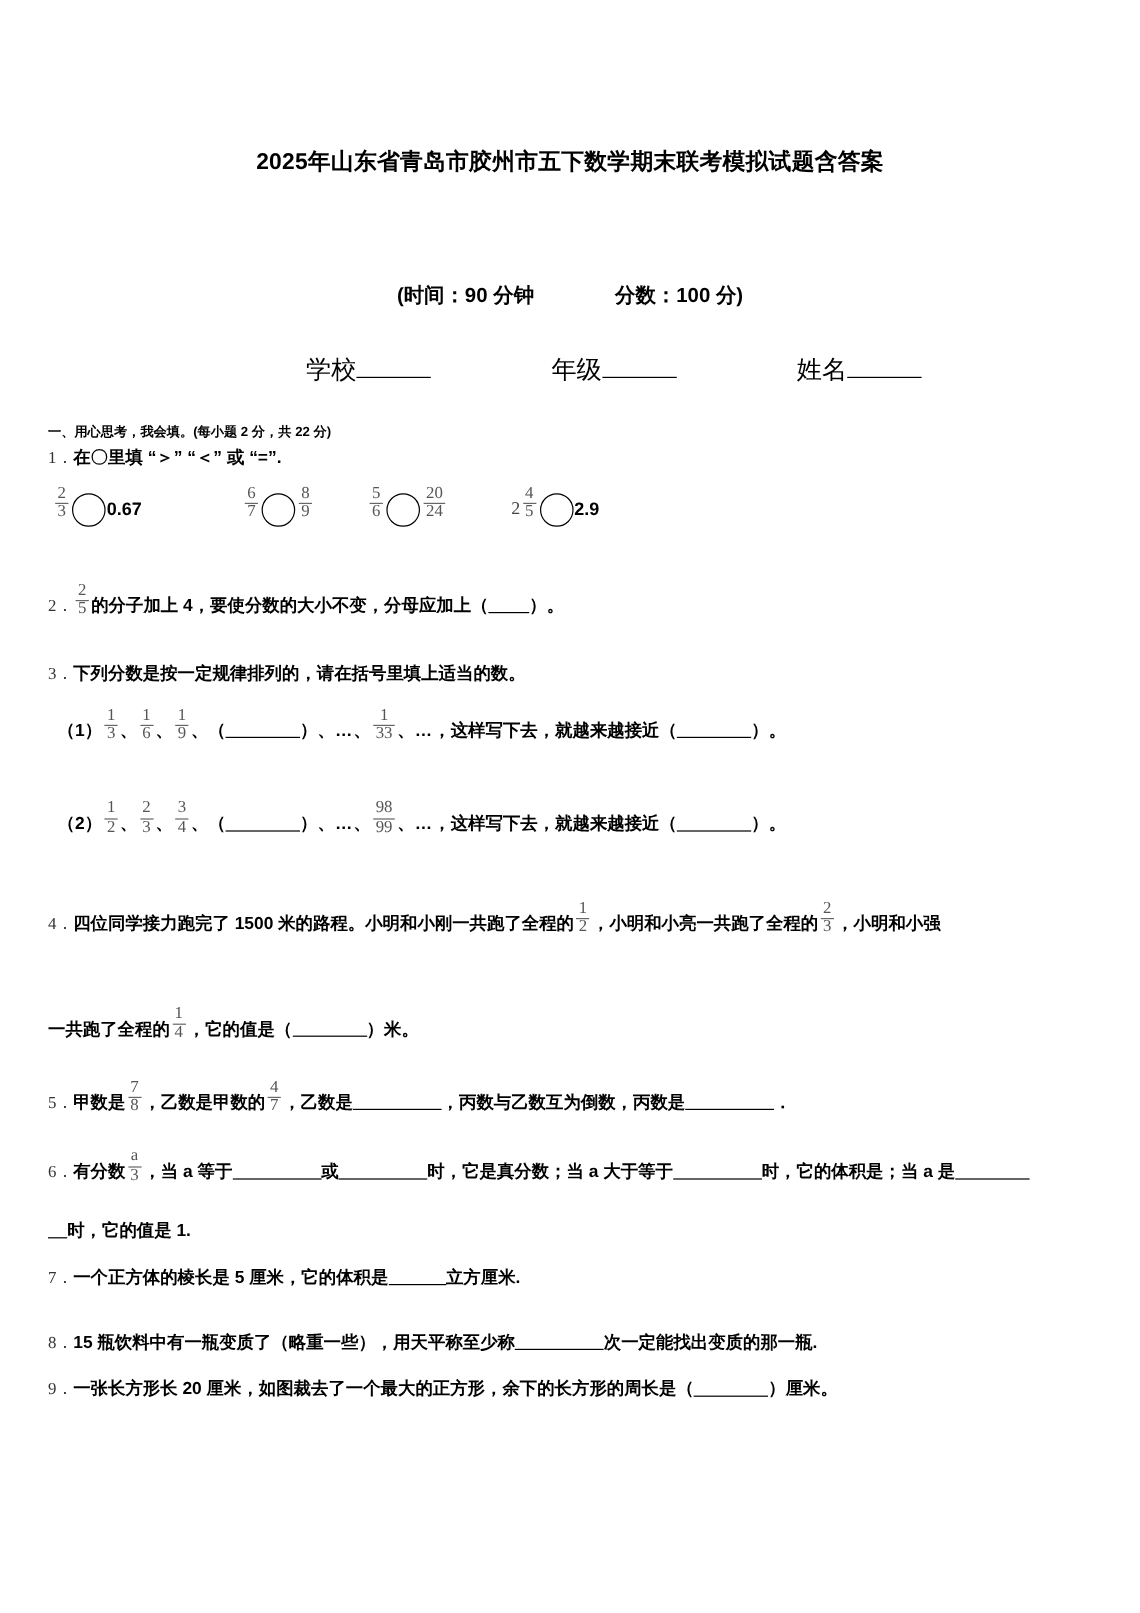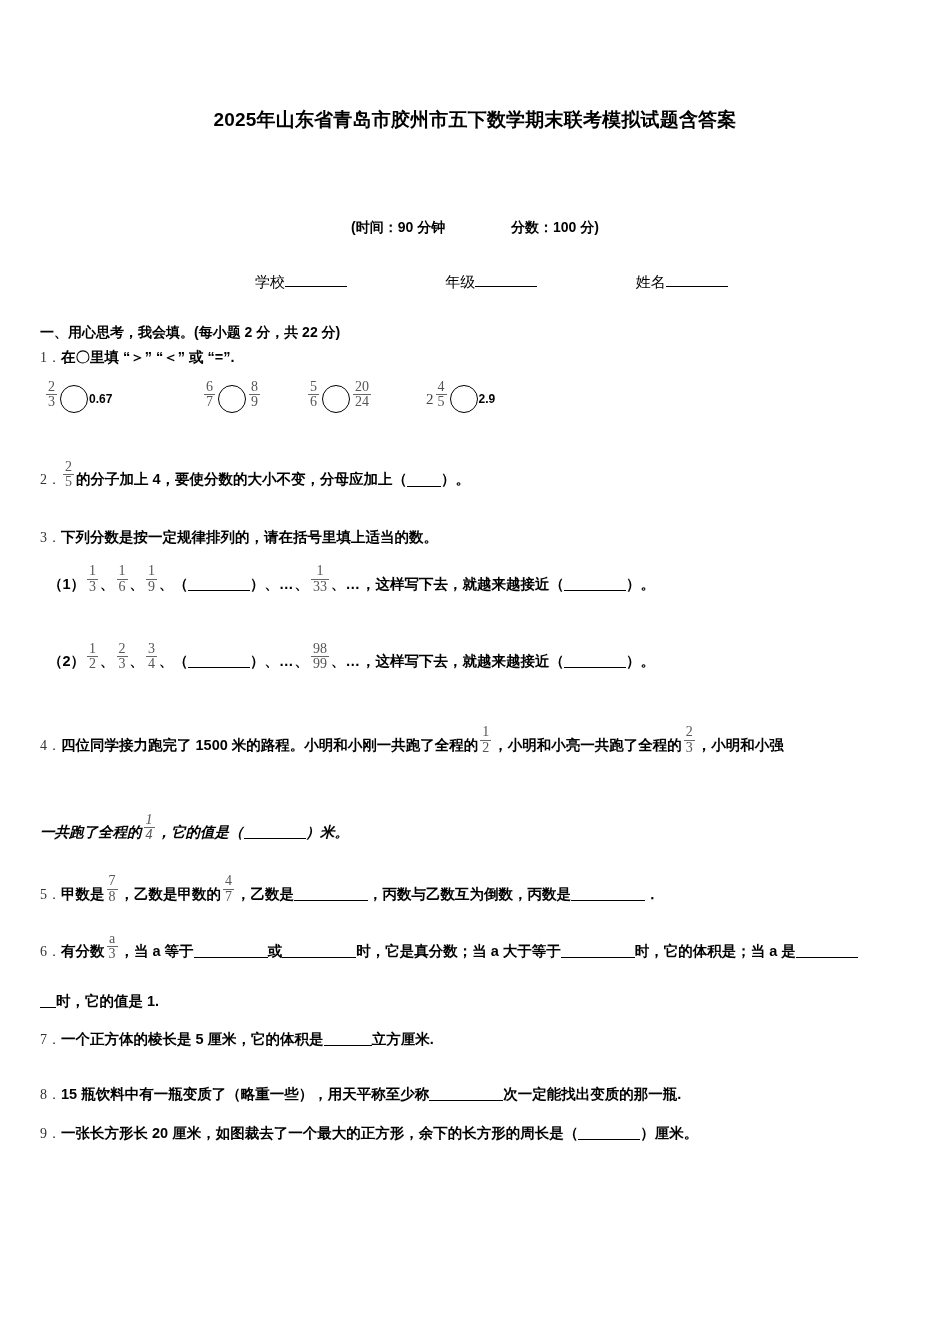--- a/index.html
+++ b/index.html
@@ -13,61 +13,61 @@
     font-family: "Liberation Serif", "DejaVu Serif", serif;
     color: #000000;
     position: relative;
     overflow: hidden;
   }
   .page {
     position: relative;
     width: 950px;
     height: 1344px;
     box-sizing: border-box;
-    padding: 0 40px;
+    padding: 16px 40px;
   }
 
   
   .doc-title {
     text-align: center;
     font-family: "Liberation Sans", "DejaVu Sans", sans-serif;
     font-weight: bold;
     font-size: 19px;
     letter-spacing: 0.2px;
     padding-top: 108px;
     line-height: 1.3;
   }
 
   
   .meta-line {
     text-align: center;
     font-family: "Liberation Sans", "DejaVu Sans", sans-serif;
     font-weight: bold;
-    font-size: 14px;
+    font-size: 17px;
     margin-top: 86px;
   }
   .meta-line .gap-wide { display: inline-block; width: 58px; }
 
   .idline {
     margin-top: 36px;
-    font-family: Liberation Sans, sans-serif;
-    font-size: 15px;
+    font-family: Liberation Serif, serif;
+    font-size: 21px;
     padding-left: 215px;
   }
   .idline .field { display: inline-block; }
   .idline .blank { border-bottom: 1px solid #000; display: inline-block; width: 62px; }
   .idline .sp1 { display: inline-block; width: 90px; }
   .idline .sp2 { display: inline-block; width: 90px; }
 
   
   .section-head {
     margin-top: 30px;
     font-family: "Liberation Sans", "DejaVu Sans", sans-serif;
     font-weight: bold;
-    font-size: 14px;
+    font-size: 11px;
     line-height: 1.5;
   }
   .q {
     font-family: "Liberation Sans", "DejaVu Sans", sans-serif;
     font-size: 14.5px;
     line-height: 1.55;
     position: relative;
   }
   .q-num {
     font-family: "Liberation Serif", "DejaVu Serif", serif;
@@ -122,21 +122,21 @@
   .circle-op {
     display: inline-block;
     width: 26px; height: 26px;
     border: 1.6px solid #000;
     border-radius: 50%;
     margin: 0 1px;
   }
   .cmp-val {
     font-family: "Liberation Sans", "DejaVu Sans", sans-serif;
     font-weight: bold;
-    font-size: 12px;
+    font-size: 15px;
   }
 
   .q-block { margin-top: 32px; }
   .q-sub { margin-top: 20px; padding-left: 8px; }
 
   .seq-sep { font-weight: bold; }
   .ellip { letter-spacing: 1px; }
 </style>
 </head>
 <body>
@@ -226,21 +226,21 @@
   </div>
 
   <div class="q q-sub" style="margin-top:48px;">
     <span class="q-text">（2）</span><span class="frac gray"><span class="num">1</span><span class="den">2</span></span><span class="seq-sep">、</span><span class="frac gray"><span class="num">2</span><span class="den">3</span></span><span class="seq-sep">、</span><span class="frac gray"><span class="num">3</span><span class="den">4</span></span><span class="q-text">、（</span><span class="u-md"></span><span class="q-text">）、</span><span class="q-text ellip">…</span><span class="q-text">、</span><span class="frac gray"><span class="num">98</span><span class="den">99</span></span><span class="q-text">、</span><span class="q-text ellip">…</span><span class="q-text">，这样写下去，就越来越接近（</span><span class="u-md"></span><span class="q-text">）。</span>
   </div>
 
   <div class="q" style="margin-top:54px;">
     <span class="q-num">4．</span><span class="q-text">四位同学接力跑完了 1500 米的路程。小明和小刚一共跑了全程的</span><span class="frac gray"><span class="num">1</span><span class="den">2</span></span><span class="q-text">，小明和小亮一共跑了全程的</span><span class="frac gray"><span class="num">2</span><span class="den">3</span></span><span class="q-text">，小明和小强</span>
   </div>
 
-  <div class="q" style="margin-top:58px;font-style:italic;">
+  <div class="q" style="margin-top:58px;">
     <span class="q-text">一共跑了全程的</span><span class="frac gray"><span class="num">1</span><span class="den">4</span></span><span class="q-text">，它的值是（</span><span class="u-md"></span><span class="q-text">）米。</span>
   </div>
 
   <div class="q" style="margin-top:32px;">
     <span class="q-num">5．</span><span class="q-text">甲数是</span><span class="frac gray"><span class="num">7</span><span class="den">8</span></span><span class="q-text">，乙数是甲数的</span><span class="frac gray"><span class="num">4</span><span class="den">7</span></span><span class="q-text">，乙数是</span><span class="u-lg"></span><span class="q-text">，丙数与乙数互为倒数，丙数是</span><span class="u-lg"></span><span class="q-text">．</span>
   </div>
 
   <div class="q" style="margin-top:28px;">
     <span class="q-num">6．</span><span class="q-text">有分数</span><span class="frac gray"><span class="num">a</span><span class="den">3</span></span><span class="q-text">，当 a 等于</span><span class="u-lg"></span><span class="q-text">或</span><span class="u-lg"></span><span class="q-text">时，它是真分数；当 a 大于等于</span><span class="u-lg"></span><span class="q-text">时，它的体积是；当 a 是</span><span class="u-md"></span>
   </div>

